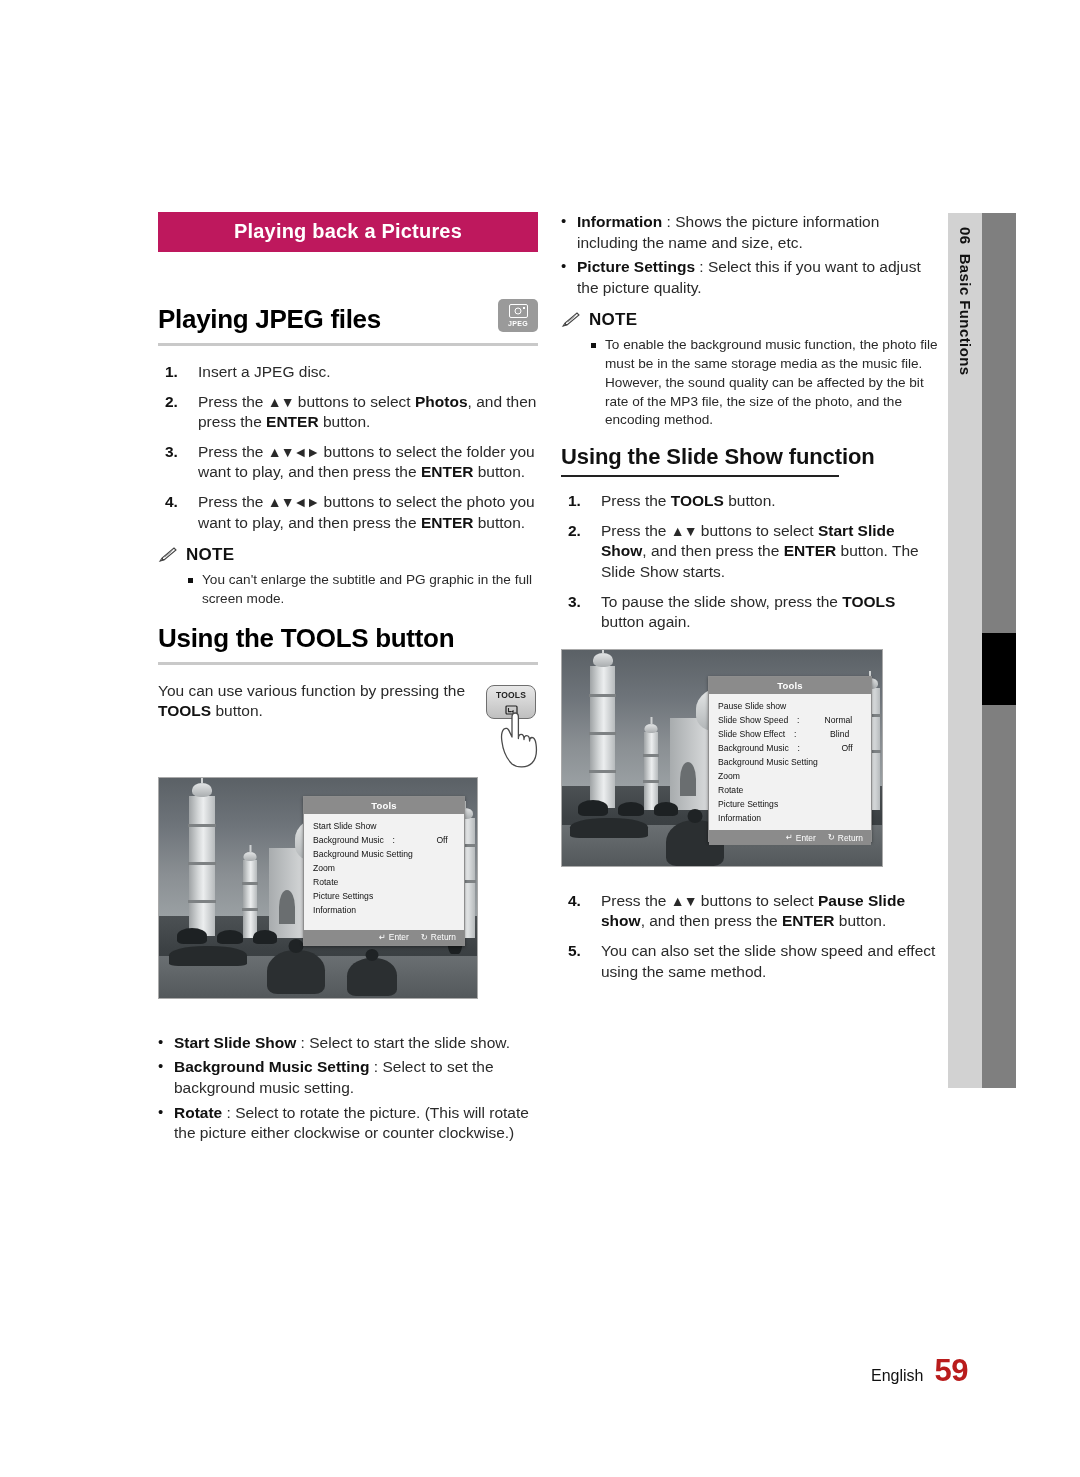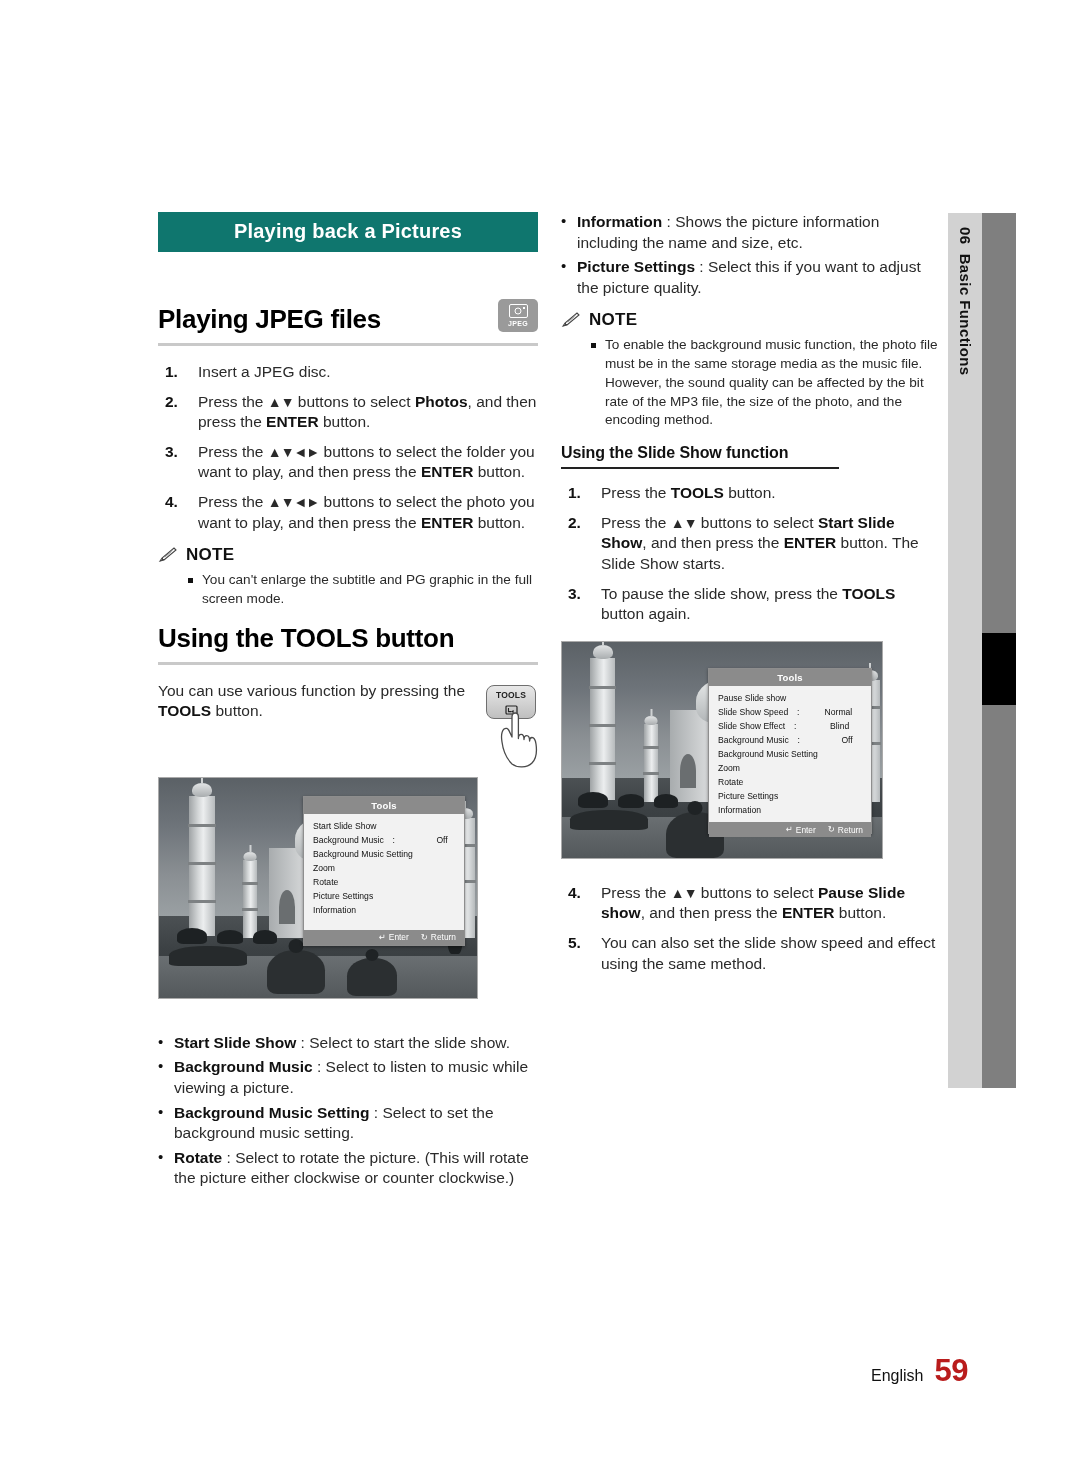--- a/index.html
+++ b/index.html
@@ -83,21 +83,21 @@
   }
   .col-right {
     position: absolute;
     left: 561px;
     top: 212px;
     width: 380px;
   }
 
   
   .banner {
-    background: #0f766e;
+    background: #be185d;
     color: #ffffff;
     font-size: 20px;
     font-weight: bold;
     text-align: center;
     padding: 8px 0 9px 0;
     letter-spacing: 0.2px;
   }
 
   
   .badge-row {
@@ -163,21 +163,21 @@
     padding: 0;
     letter-spacing: -0.3px;
     color: #000000;
   }
   .rule-thick {
     height: 3px;
     background: #c9c9c9;
     margin-bottom: 16px;
   }
   h3.h-sub {
-    font-size: 16px;
+    font-size: 22px;
     font-weight: bold;
     margin: 0 0 5px 0;
     padding: 0;
     color: #111;
     letter-spacing: -0.1px;
   }
   .rule-thin {
     height: 2px;
     background: #222;
     margin-bottom: 14px;
@@ -661,21 +661,20 @@
           <span class="fitem">
             <span class="glyph-return">↻</span>
             <span>Return</span>
           </span>
         </div>
       </div>
     </div>
 
     <ul class="bullets" id="left-bullets" style="margin-top:34px;">
         <li><b>Start Slide Show</b> : Select to start the slide show.</li>
-        <li><b>Background Music</b> : Select to listen to music while viewing a picture.</li>
         <li><b>Background Music Setting</b> : Select to set the background music setting.</li>
         <li><b>Rotate</b> : Select to rotate the picture. (This will rotate the picture either clockwise or counter clockwise.)</li>
       </ul>
   </div>
 
   <div class="col-right">
 
     <ul class="bullets" id="right-bullets">
         <li><b>Information</b> : Shows the picture information including the name and size, etc.</li>
         <li><b>Picture Settings</b> : Select this if you want to adjust the picture quality.</li>

